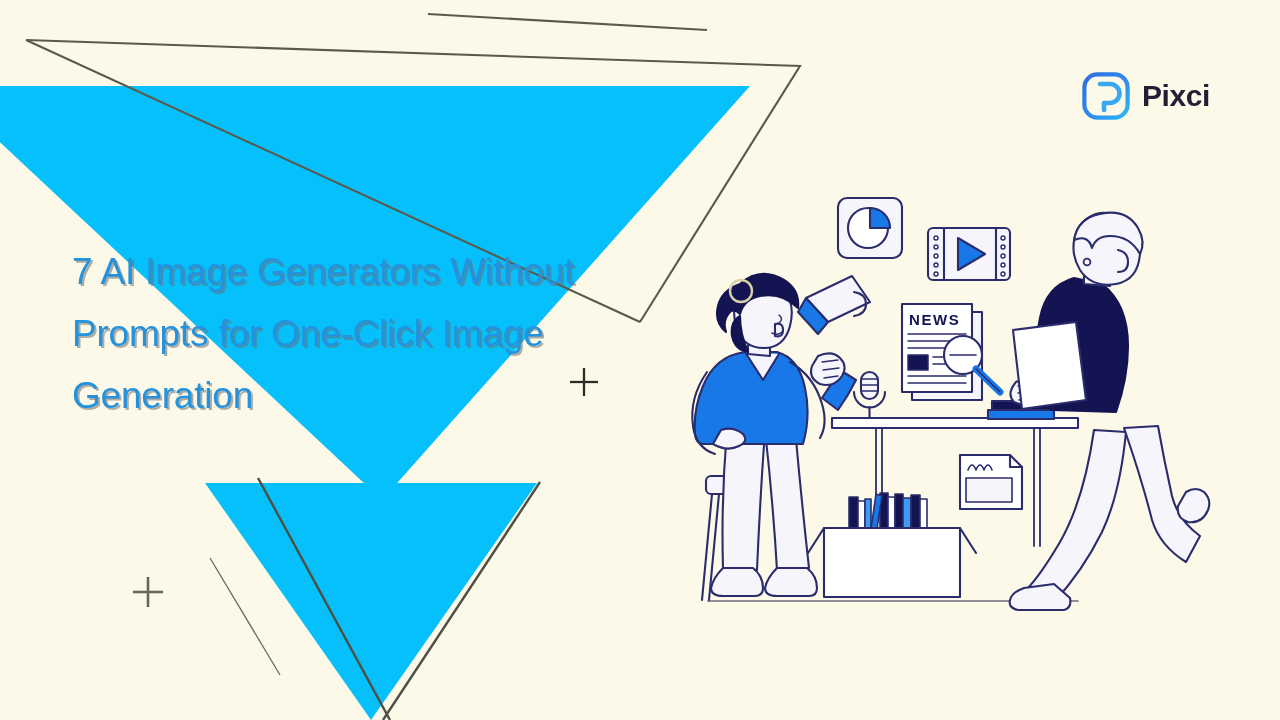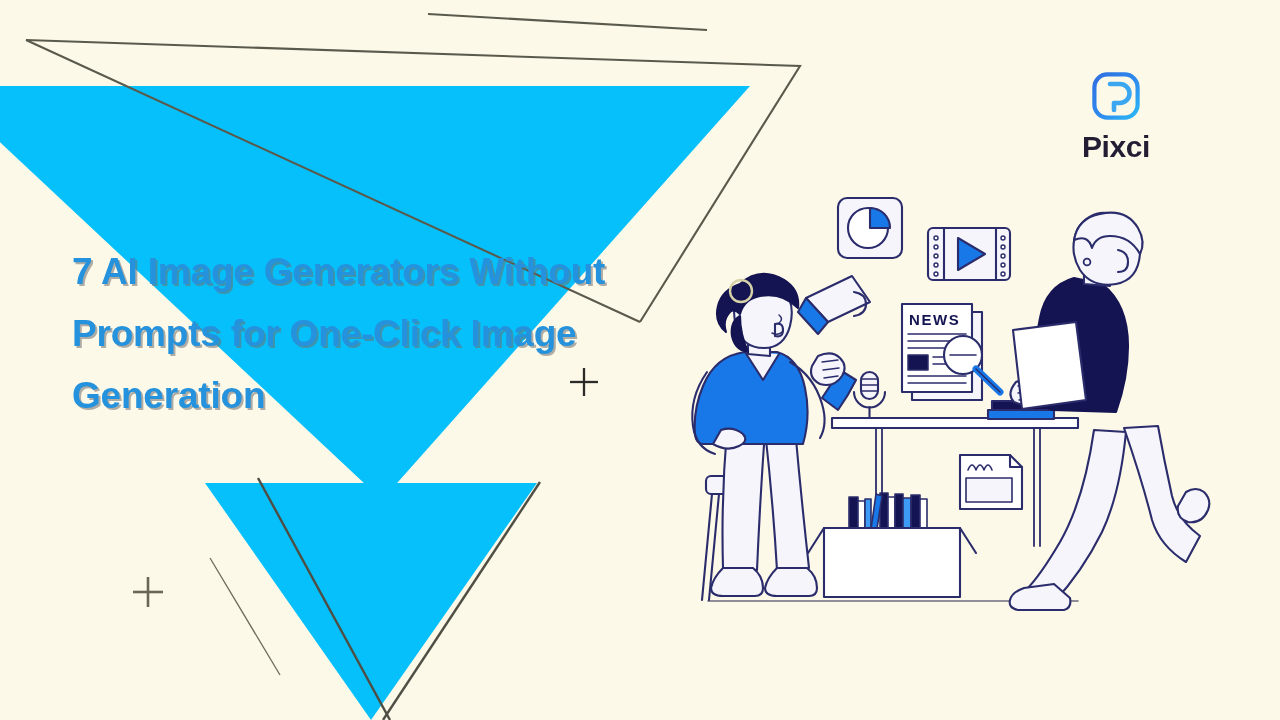--- a/index.html
+++ b/index.html
@@ -14,34 +14,34 @@
     width:1280px;height:720px;
     background:#FDF9E9;
     overflow:hidden;
   }
   .layer{position:absolute;top:0;left:0;width:1280px;height:720px;}
   #bgArt{z-index:1;}
   #illo{z-index:2;}
   #brand{
     position:absolute;z-index:5;
     left:1082px;top:72px;
-    display:flex;align-items:center;gap:12px;flex-direction:column;
+    display:flex;align-items:center;gap:12px;
   }
   #brandMark{width:48px;height:48px;display:block;}
   #brandName{
     font-size:30px;font-weight:bold;color:#241E35;
     letter-spacing:-0.4px;line-height:1;
     font-family:"Liberation Sans", sans-serif;
   }
   #headline{
     position:absolute;z-index:6;
     left:72px;top:241px;
     width:540px;
     font-size:37px;
-    font-weight:bold;
+    font-weight:normal;
     line-height:62px;
     color:#2492DC;
     letter-spacing:-0.2px;
     text-shadow:2px 2px 0 rgba(110,110,110,.55);
     font-family:"Liberation Sans", sans-serif;
   }
 </style>
 </head>
 <body>
 

